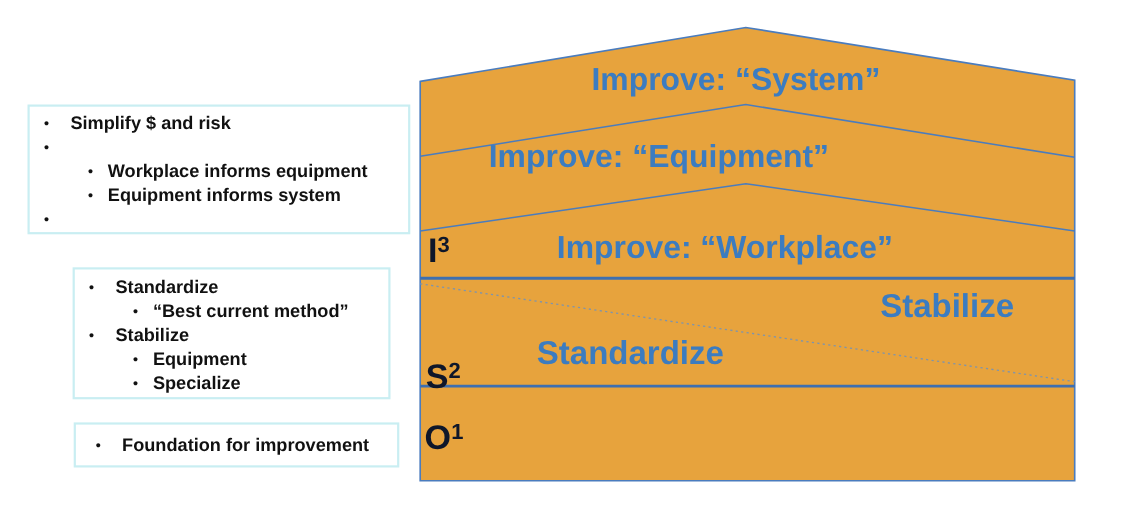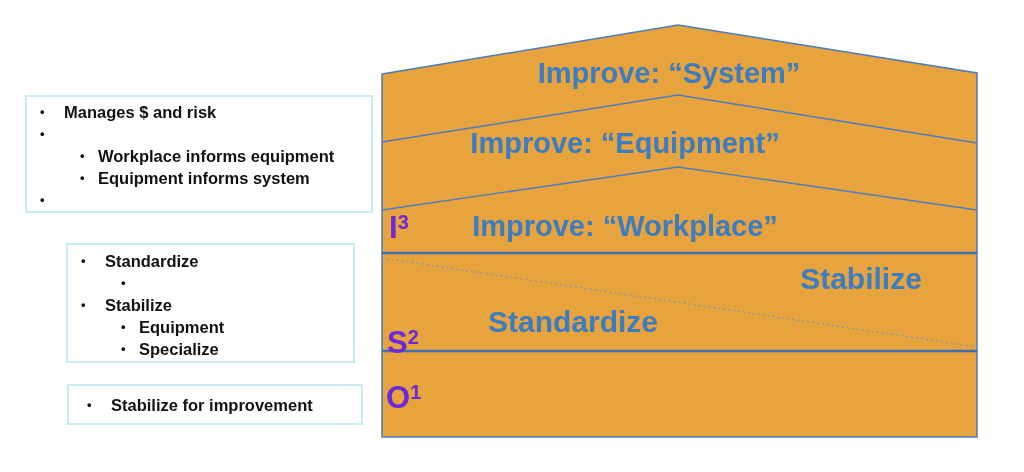--- a/index.html
+++ b/index.html
@@ -39,51 +39,51 @@
     position:absolute;
     transform:translate(-50%,-50%);
     color:#3c7cc0;
     font-weight:bold;
     font-size:29px;
     white-space:nowrap;
   }
   #label-stabilize,#label-standardize{font-size:30px;}
   .code-label{
     position:absolute;
-    color:#6d28d9;
+    color:#0f172a;
     font-weight:bold;
     font-size:31px;
     line-height:34px;
     white-space:nowrap;
   }
   .code-label .sup{
     font-size:20px;
     vertical-align:super;
     line-height:0;
     position:relative;top:2px;
   }
   #code-i3{left:389px;top:211px;}
   #code-s2{left:387px;top:282px;margin-top:44px;}
   #code-o1{left:386px;top:381px;}
   #label-system{left:625px;top:73px;margin-left:44px;}
-  #label-equipment{left:625px;top:143px;text-align:right;}
-  #label-workplace{left:625px;top:226px;}
+  #label-equipment{left:599px;top:143px;text-align:right;}
+  #label-workplace{left:659px;top:226px;}
   #label-stabilize{left:861px;top:279px;}
   #label-standardize{left:573px;top:322px;}
   #label-observe{left:640px;top:398px;}
 </style>
 </head>
 <body>
 
 <div class="canvas">
 
   <div class="note-box" id="note-box-1">
     <div class="note-line lvl1">
         <span class="bullet">•</span>
-        <span>Manages $ and risk</span>
+        <span>Simplify $ and risk</span>
       </div>
     <div class="note-line lvl1">
         <span class="bullet">•</span>
       </div>
     <div class="note-line lvl2">
         <span class="bullet">•</span>
         <span>Workplace informs equipment</span>
       </div>
     <div class="note-line lvl2">
         <span class="bullet">•</span>
@@ -94,39 +94,40 @@
       </div>
   </div>
 
   <div class="note-box" id="note-box-2">
     <div class="note-line lvl1">
         <span class="bullet">•</span>
         <span>Standardize</span>
       </div>
     <div class="note-line lvl2">
         <span class="bullet">•</span>
+        <span>“Best current method”</span>
       </div>
     <div class="note-line lvl1">
         <span class="bullet">•</span>
         <span>Stabilize</span>
       </div>
     <div class="note-line lvl2">
         <span class="bullet">•</span>
         <span>Equipment</span>
       </div>
     <div class="note-line lvl2">
         <span class="bullet">•</span>
         <span>Specialize</span>
       </div>
   </div>
 
   <div class="note-box" id="note-box-3">
     <div class="note-line lvl1">
         <span class="bullet">•</span>
-        <span>Stabilize for improvement</span>
+        <span>Foundation for improvement</span>
       </div>
   </div>
 
   <svg class="pyramid-svg" viewBox="0 0 1024 472" xmlns="http://www.w3.org/2000/svg">
     <polygon points="382,74 678,25 977,73 977,437 382,437" fill="#E7A33D" stroke="#4A7CBE" stroke-width="1.5"></polygon>
     <polyline points="382,142 678,95 977,143" fill="none" stroke="#4A7CBE" stroke-width="1.4"></polyline>
     <polyline points="382,210 678,167 977,210" fill="none" stroke="#4A7CBE" stroke-width="1.4"></polyline>
     <line x1="382" y1="253" x2="977" y2="253" stroke="#3E6FB0" stroke-width="2.6"></line>
     <line x1="382" y1="258" x2="977" y2="347" stroke="#7E94AC" stroke-width="1.2" stroke-dasharray="2 3"></line>
     <line x1="382" y1="351" x2="977" y2="351" stroke="#3E6FB0" stroke-width="2.6"></line>

